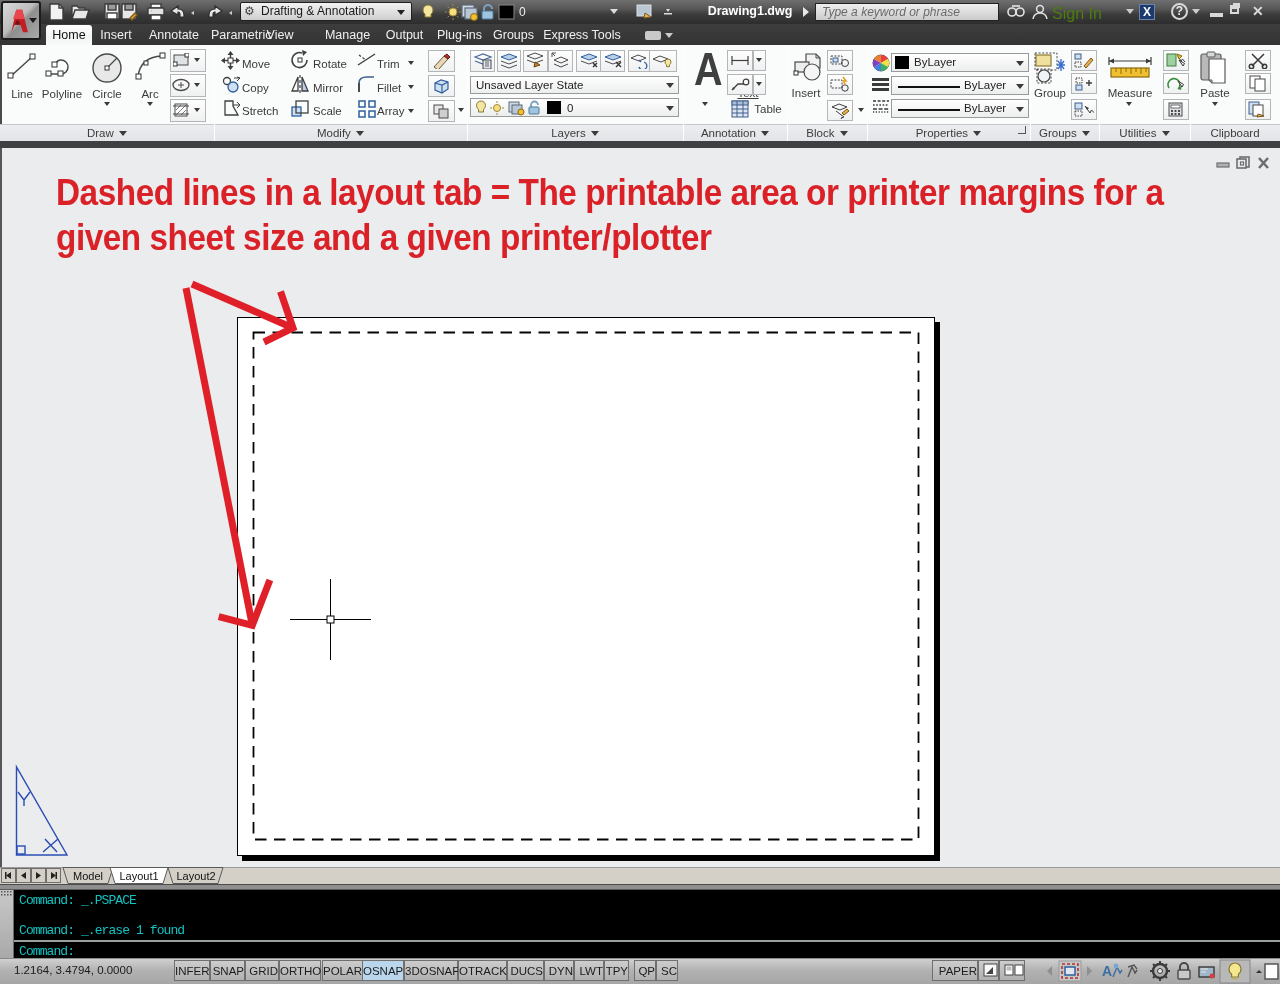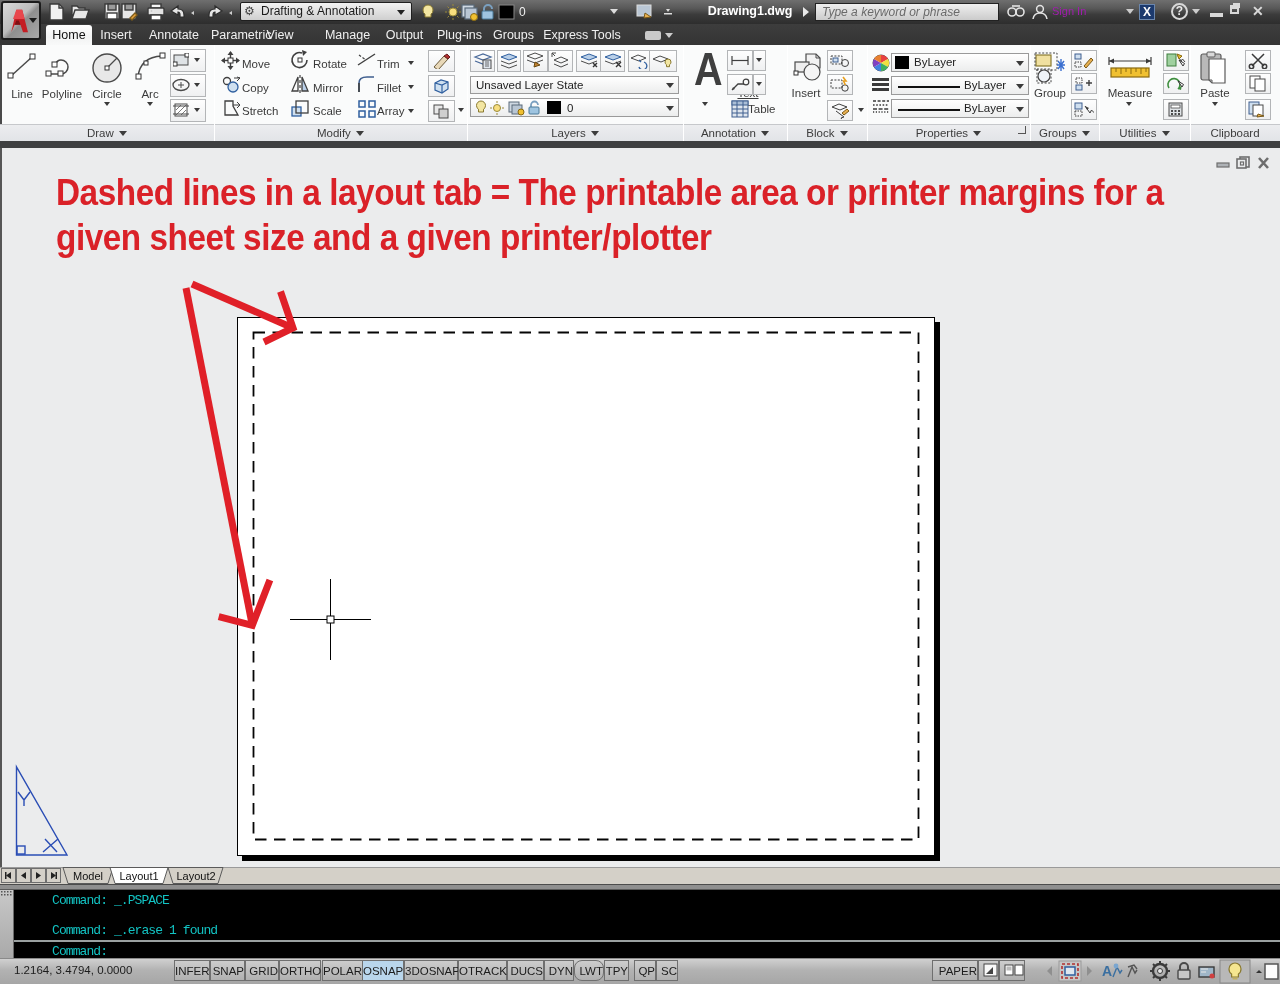--- a/index.html
+++ b/index.html
@@ -7,21 +7,21 @@
 body{font-family:"Liberation Sans",sans-serif;position:relative;background:#ebeced;}
 .abs{position:absolute;}
 
 
 #titlebar{left:0;top:0;width:1280px;height:24px;background:linear-gradient(180deg,#6f6f6f 0%,#585858 35%,#3c3c3c 60%,#2d2d2d 100%);}
 #applogo{left:1px;top:1px;width:40px;height:39px;background:linear-gradient(135deg,#d9d9d9 0%,#bdbdbd 45%,#8f8f8f 55%,#a9a9a9 100%);border:2px solid #1c1c1c;border-radius:3px;z-index:30;}
 .logodrop{left:29px;top:18px;width:0;height:0;border-left:4.5px solid transparent;border-right:4.5px solid transparent;border-top:5.5px solid #1a1a1a;z-index:32;}
 #wsbox{left:240px;top:2px;width:172px;height:19px;background:linear-gradient(180deg,#f2f2f2,#cfcfcf);border:1px solid #1f1f1f;border-radius:2px;color:#1a1a1a;font-size:12px;line-height:17px;}
 #dwgtitle{left:660px;top:4px;width:180px;color:#fff;font-weight:bold;font-size:12.5px;text-align:center;}
 #searchbox{left:815px;top:3px;width:184px;height:18px;background:linear-gradient(180deg,#efefef,#cbcbcb);border:1px solid #222;color:#6a6a6a;font-style:italic;font-size:12px;line-height:16px;padding-left:6px;}
-.ttxt{color:#a21caf;font-size:11px;}
+.ttxt{color:#4d7c0f;font-size:16px;}
 
 
 #menubar{left:0;top:24px;width:1280px;height:21px;background:linear-gradient(180deg,#3d3d3d,#343434);}
 .mtab{position:absolute;top:26px;height:19px;color:#f0f0f0;font-size:12.5px;line-height:18px;text-align:center;}
 #hometab{left:46px;top:25px;width:46px;height:20px;background:linear-gradient(180deg,#ffffff,#f2f3f3 60%,#f8f9f9);border-radius:3px 3px 0 0;color:#111;font-size:12.5px;line-height:20px;text-align:center;}
 
 
 #ribbon{left:0;top:45px;width:1280px;height:96px;background:#fafbfb;border-left:2px solid #4a4a4a;}
 .plabel{position:absolute;top:79px;height:17px;background:linear-gradient(180deg,#ecedef,#e2e4e7);border-top:1px solid #c6c8cb;color:#3c3c3c;font-size:11.5px;line-height:16px;text-align:center;}
 .psep{position:absolute;top:0px;width:1px;height:96px;background:#c6c8ca;border-right:1px solid #fff;}
@@ -40,21 +40,21 @@
 #innertext{position:absolute;left:168px;top:52px;color:#e21e26;font-weight:bold;font-size:33px;line-height:45px;letter-spacing:-0.2px;white-space:nowrap;}
 .wctl{position:absolute;color:#666;}
 
 
 #tabstrip{left:0;top:867px;width:1280px;height:17px;background:#d4d0c8;border-top:1px solid #9a9a9a;}
 #graysep{left:0;top:884px;width:1280px;height:6px;background:#8f8f8f;border-top:1px solid #4c4c4c;border-bottom:1px solid #5a5a5a;}
 
 
 #cmdwin{left:0;top:890px;width:1280px;height:68px;background:#000;}
 #cmdgrip{position:absolute;left:0;top:0;width:14px;height:68px;background:linear-gradient(180deg,#c8c8c8,#a9a9a9);border-right:1px solid #6a6a6a;}
-.cmdline{position:absolute;left:19px;color:#12c3c3;font-family:"Liberation Mono",monospace;font-size:13px;letter-spacing:-0.92px;white-space:pre;margin-left:33px;}
+.cmdline{position:absolute;left:19px;color:#12c3c3;font-family:"Liberation Mono",monospace;font-size:13px;letter-spacing:-0.92px;white-space:pre;}
 #cmdsep{position:absolute;left:14px;top:50px;width:1266px;height:2px;background:#9aa0a0;}
 
 
 #statusbar{left:0;top:958px;width:1280px;height:26px;background:linear-gradient(180deg,#d0d0d0,#b2b2b2 45%,#a6a6a6);border-top:1px solid #8a8a8a;}
 .tog{position:absolute;top:2px;height:21px;border:1px solid #6f6f6f;color:#1c1c1c;font-size:11.5px;text-align:right;line-height:20px;background:linear-gradient(180deg,#cdcdcd,#b0b0b0);}
 #coords{position:absolute;left:14px;top:7px;color:#1c1c1c;font-size:11.5px;}
 </style>
 </head>
 <body>
 
@@ -403,21 +403,21 @@
       <circle cx="16" cy="5" r="2.8" fill="none" stroke="#3f3f3f" stroke-width="1.2"></circle>
       <path d="M2,13 l3,-1 -2,-2 z" fill="#3f3f3f"></path>
     </svg>
   <div class="sbtn abs" style="left:753px;top:29px;width:13px;height:21px;"></div>
   <div class="ddown" style="left:756px;top:37px;"></div>
   <svg class="abs" style="left:731px;top:55px;" width="18" height="18" viewBox="0 0 18 18">
       <rect x="1" y="1" width="16" height="16" fill="#dfe6ee" stroke="#3f5f8f"></rect>
       <rect x="1" y="1" width="16" height="4" fill="#aabed6" stroke="#3f5f8f"></rect>
       <path d="M6,1 v16 M12,1 v16 M1,9 h16 M1,13 h16" stroke="#3f5f8f" stroke-width="1"></path>
     </svg>
-  <div class="iconlbl" style="left:748px;top:58px;width:40px;text-align:left;">Table</div>
+  <div class="iconlbl" style="left:748px;top:58px;width:40px;text-align:center;">Table</div>
 
   <svg class="abs" style="left:793px;top:7px;" width="30" height="30" viewBox="0 0 30 30">
     <path d="M13,2 h10 l4,4 v10 h-14 z" fill="#f2f2f2" stroke="#4a4a4a" stroke-width="1.2"></path>
       <path d="M23,2 v4 h4" fill="none" stroke="#4a4a4a"></path>
     <rect x="2" y="10" width="14" height="10" fill="#eee" stroke="#4a4a4a" stroke-width="1.2"></rect>
     <circle cx="19" cy="20" r="8" fill="#f5f5f5" stroke="#4a4a4a" stroke-width="1.2"></circle>
     <rect x="1" y="19" width="4" height="4" fill="#fff" stroke="#333"></rect>
   </svg>
   <div class="iconlbl" style="left:786px;top:42px;width:40px;">Insert</div>
   <div class="sbtn" style="left:827px;top:5px;width:26px;height:21px;"></div>
@@ -673,21 +673,21 @@
 <div class="tog" style="left:174px;top:960px;width:36px;">INFER</div>
 <div class="tog" style="left:210px;top:960px;width:35px;">SNAP</div>
 <div class="tog" style="left:245px;top:960px;width:34px;">GRID</div>
 <div class="tog" style="left:279px;top:960px;width:42px;">ORTHO</div>
 <div class="tog" style="left:322px;top:960px;width:41px;">POLAR</div>
 <div class="tog" style="left:362px;top:960px;width:42px;background:#b9d6ec;">OSNAP</div>
 <div class="tog" style="left:404px;top:960px;width:54px;">3DOSNAP</div>
 <div class="tog" style="left:458px;top:960px;width:49px;">OTRACK</div>
 <div class="tog" style="left:507px;top:960px;width:37px;">DUCS</div>
 <div class="tog" style="left:544px;top:960px;width:30px;">DYN</div>
-<div class="tog" style="left:574px;top:960px;width:30px;border-radius:8px;">LWT</div>
+<div class="tog" style="left:574px;top:960px;width:30px;">LWT</div>
 <div class="tog" style="left:604px;top:960px;width:25px;">TPY</div>
 <div class="tog" style="left:634px;top:960px;width:22px;">QP</div>
 <div class="tog" style="left:656px;top:960px;width:22px;">SC</div>
 <div class="tog" style="left:932px;top:960px;width:46px;">PAPER</div>
 <div class="tog" style="left:978px;top:960px;width:21px;"><svg width="15" height="15" viewBox="0 0 15 15" style="margin-top:2px;">
       <rect x="1" y="1" width="13" height="12" fill="#f8f8f8" stroke="#444"></rect>
       <path d="M3,11 L10,4 L10,11 Z" fill="#444"></path>
     </svg></div>
 <div class="tog" style="left:999px;top:960px;width:26px;"><svg width="20" height="15" viewBox="0 0 20 15" style="margin-top:2px;">
       <rect x="1" y="2" width="8" height="10" fill="#fff" stroke="#444"></rect>

